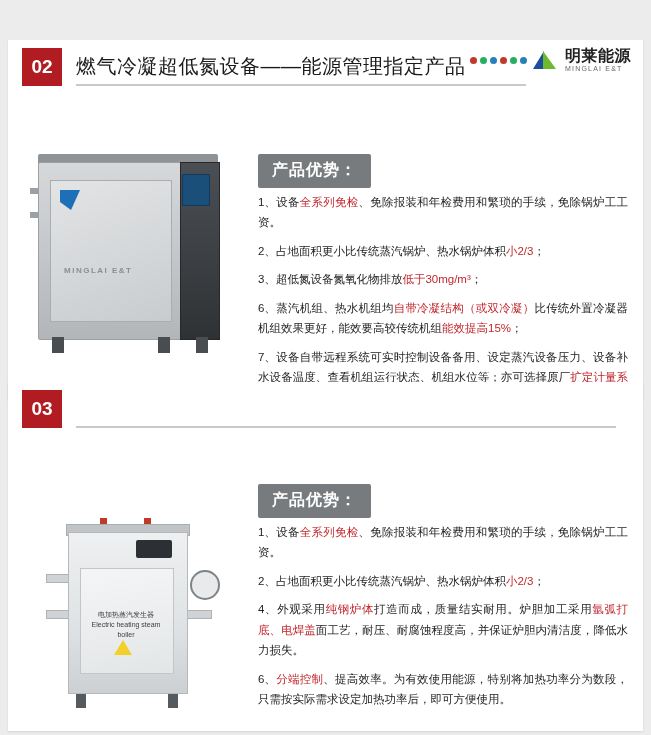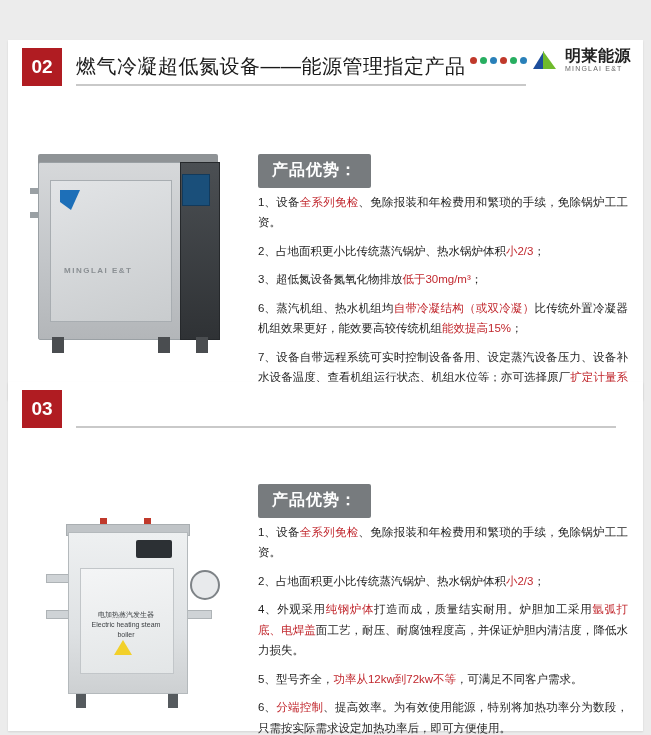--- a/index.html
+++ b/index.html
@@ -374,21 +374,20 @@
         <div class="b2-leg" style="left:36px;"></div>
         <div class="b2-leg" style="left:128px;"></div>
       </div>
 
       <div class="adv-title" style="left:250px; top:50px;">产品优势：</div>
 
       <div class="bullets" style="left:250px; top:88px; width:370px;">
         <div class="bullet">1、设备<span class="hl">全系列免检</span>、免除报装和年检费用和繁琐的手续，免除锅炉工工资。</div>
         <div class="bullet">2、占地面积更小比传统蒸汽锅炉、热水锅炉体积<span class="hl">小2/3</span>；</div>
         <div class="bullet">4、外观采用<span class="hl">纯钢炉体</span>打造而成，质量结实耐用。炉胆加工采用<span class="hl">氩弧打底、电焊盖</span>面工艺，耐压、耐腐蚀程度高，并保证炉胆内清洁度，降低水力损失。</div>
-        <div class="bullet">5、型号齐全，<span class="hl">功率从12kw到72kw不等</span>，可满足不同客户需求。</div>
         <div class="bullet">6、<span class="hl">分端控制</span>、提高效率。为有效使用能源，特别将加热功率分为数段，只需按实际需求设定加热功率后，即可方便使用。</div>
 
       </div>
 
     </div>
   </div>
 
 </div>
 
 </body></html>

